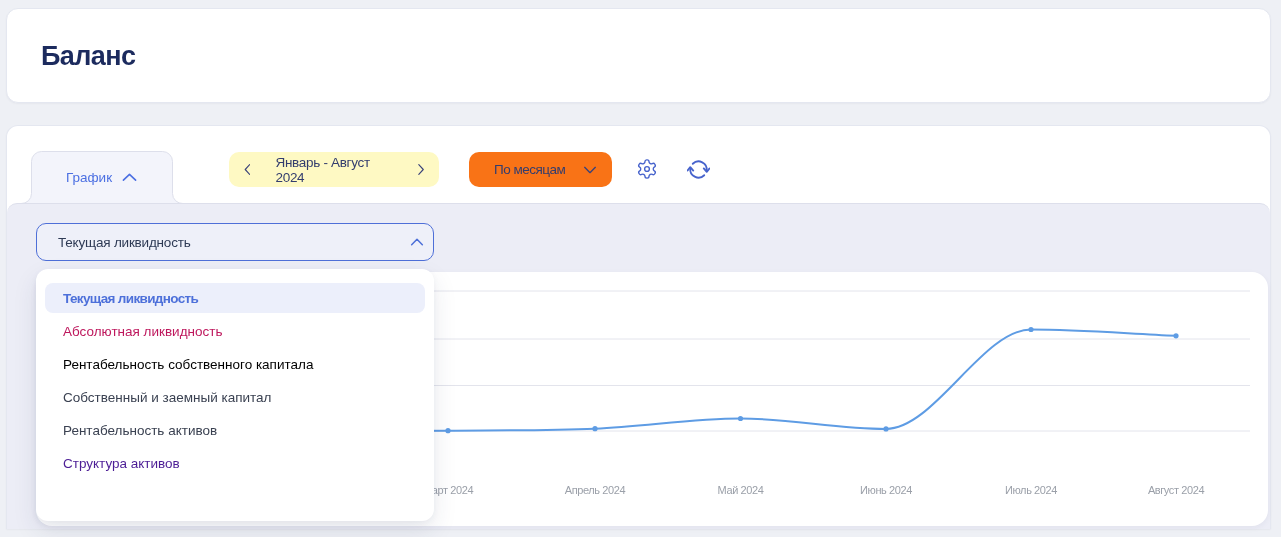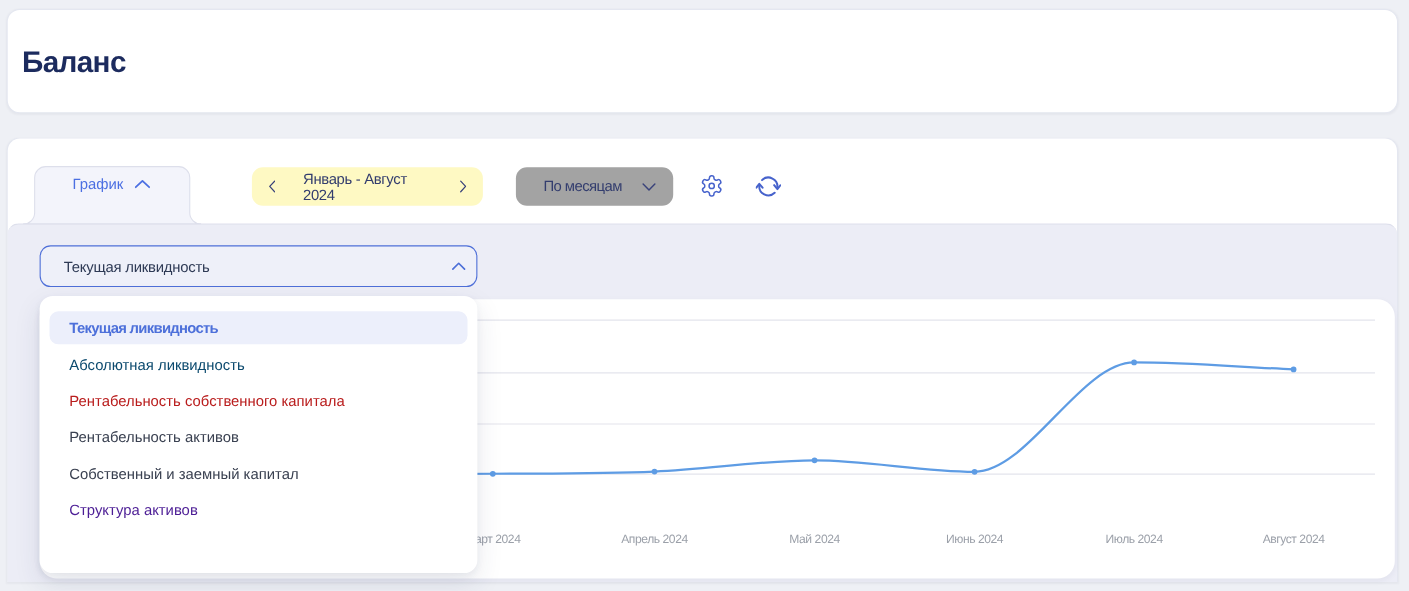--- a/index.html
+++ b/index.html
@@ -3,47 +3,47 @@
 <meta charset="utf-8">
 <style>
   * { margin:0; padding:0; box-sizing:border-box; }
   html,body { width:1281px; height:537px; background:#eef0f5; font-family:"Liberation Sans", sans-serif; overflow:hidden; position:relative; }
   .abs { position:absolute; }
 </style>
 </head>
 <body>
 
 <div class="abs" style="left:6px; top:8px; width:1265px; height:95px; background:#fff; border:1px solid #e4e7f0; border-radius:12px; box-shadow:0 1px 2px rgba(20,30,60,.04);"></div>
-<div class="abs" style="left:20px; top:41px; font-size:27px; font-weight:bold; letter-spacing:-0.6px; color:#1c2b5e;text-align:center;">Баланс</div>
+<div class="abs" style="left:41px; top:41px; font-size:27px; font-weight:bold; letter-spacing:-0.6px; color:#1c2b5e;text-align:center;">Баланс</div>
 
 <div class="abs" style="left:6px; top:125px; width:1265px; height:404px; background:#fff; border:1px solid #e4e7f0; border-bottom:none; border-radius:12px 12px 0 0; box-shadow:0 1px 2px rgba(20,30,60,.04);"></div>
 
 <div class="abs" style="left:7px; top:203px; width:1263px; height:326px; background:#ecedf6; border-top:1px solid #dddfeb; border-radius:10px 10px 0 0;"></div>
 
 <svg class="abs" style="left:21px; top:151px;" width="162" height="53" viewBox="0 0 162 53">
   <path d="M0 52.5 A10 10 0 0 0 10.5 42.5 L10.5 10.5 A10 10 0 0 1 20.5 0.5 L141.5 0.5 A10 10 0 0 1 151.5 10.5 L151.5 42.5 A10 10 0 0 0 162 52.5 Z" fill="#f3f4fb" stroke="#dddfeb" stroke-width="1"></path>
 </svg>
-<div class="abs" style="left:31px; top:149px; width:141px; height:36px; display:flex; align-items:center; justify-content:center; gap:10px;">
+<div class="abs" style="left:31px; top:159px; width:141px; height:36px; display:flex; align-items:center; justify-content:center; gap:10px;">
   <span style="font-size:13.5px; color:#4b6fe2;">График</span>
   <svg width="15" height="9" viewBox="0 0 15 9">
       <path d="M1.4 7.2 L7.5 1.4 L13.6 7.2" fill="none" stroke="#4b6fe2" stroke-width="1.6" stroke-linecap="round" stroke-linejoin="round"></path>
     </svg>
 </div>
 
 <div class="abs" style="left:229px; top:152px; width:210px; height:35px; background:#fef9c3; border-radius:10px; display:flex; align-items:center; justify-content:flex-end; padding:0 15px;gap:25px;">
   <svg width="7" height="13" viewBox="0 0 8 14">
       <path d="M7 1 L1.5 7 L7 13" fill="none" stroke="#39427a" stroke-width="1.4" stroke-linecap="round" stroke-linejoin="round"></path>
     </svg>
   <span style="font-size:13.5px; letter-spacing:-0.3px; color:#333d6e;">Январь - Август 2024</span>
   <svg width="7" height="13" viewBox="0 0 8 14">
       <path d="M1 1 L6.5 7 L1 13" fill="none" stroke="#39427a" stroke-width="1.4" stroke-linecap="round" stroke-linejoin="round"></path>
     </svg>
 </div>
 
-<div class="abs" style="left:469px; top:152px; width:143px; height:35px; background:#a3a3a3; border-radius:10px; display:flex; align-items:center; justify-content:space-between; padding:0 15px 0 25px;">
+<div class="abs" style="left:469px; top:152px; width:143px; height:35px; background:#f97316; border-radius:10px; display:flex; align-items:center; justify-content:space-between; padding:0 15px 0 25px;">
   <span style="font-size:13.5px; letter-spacing:-0.5px; color:#333d6e;">По месяцам</span>
   <svg width="14" height="8" viewBox="0 0 14 9">
       <path d="M1 1.5 L7 7.5 L13 1.5" fill="none" stroke="#39427a" stroke-width="1.5" stroke-linecap="round" stroke-linejoin="round"></path>
     </svg>
 </div>
 
 <svg class="abs" style="left:636px; top:158px;" width="22" height="22" viewBox="0 0 24 24" fill="none" stroke="#4763cc" stroke-width="1.5" stroke-linecap="round" stroke-linejoin="round">
   <path d="M12.22 2h-.44a2 2 0 0 0-2 2v.18a2 2 0 0 1-1 1.73l-.43.25a2 2 0 0 1-2 0l-.15-.08a2 2 0 0 0-2.73.73l-.22.38a2 2 0 0 0 .73 2.73l.15.1a2 2 0 0 1 1 1.72v.51a2 2 0 0 1-1 1.74l-.15.09a2 2 0 0 0-.73 2.73l.22.38a2 2 0 0 0 2.73.73l.15-.08a2 2 0 0 1 2 0l.43.25a2 2 0 0 1 1 1.73V20a2 2 0 0 0 2 2h.44a2 2 0 0 0 2-2v-.18a2 2 0 0 1 1-1.73l.43-.25a2 2 0 0 1 2 0l.15.08a2 2 0 0 0 2.73-.73l.22-.39a2 2 0 0 0-.73-2.73l-.15-.08a2 2 0 0 1-1-1.74v-.5a2 2 0 0 1 1-1.74l.15-.09a2 2 0 0 0 .73-2.73l-.22-.38a2 2 0 0 0-2.73-.73l-.15.08a2 2 0 0 1-2 0l-.43-.25a2 2 0 0 1-1-1.73V4a2 2 0 0 0-2-2z"></path>
   <circle cx="12" cy="12" r="2.6"></circle>
 </svg>
@@ -86,18 +86,18 @@
 
 <div class="abs" style="left:36px; top:223px; width:398px; height:38px; background:#eef0f9; border:1.5px solid #4e6fd8; border-radius:10px; display:flex; align-items:center; padding:0 9px 0 21px;">
   <span style="font-size:13.5px; letter-spacing:-0.2px; color:#2e3a55;">Текущая ликвидность</span>
   <svg style="margin-left:auto;" width="14" height="8" viewBox="0 0 15 9">
       <path d="M1.5 7.5 L7.5 1.5 L13.5 7.5" fill="none" stroke="#4c6fd8" stroke-width="1.7" stroke-linecap="round" stroke-linejoin="round"></path>
     </svg>
 </div>
 
 <div class="abs" style="left:36px; top:269px; width:398px; height:252px; background:#fff; border-radius:12px; box-shadow:0 10px 24px rgba(40,50,90,.10), 0 2px 6px rgba(40,50,90,.05); padding:14px 9px;">
   <div style="height:30px; margin-bottom:3px; background:#eceffb; border-radius:8px; display:flex; align-items:center; padding:0 18px; font-size:13.5px; font-weight:bold; letter-spacing:-0.65px; color:#4d70da;">Текущая ликвидность</div>
-  <div style="height:30px; margin-bottom:3px; display:flex; align-items:center; padding:0 18px; font-size:13.5px; color:#0c4a6e;">Абсолютная ликвидность</div>
-  <div style="height:30px; margin-bottom:3px; display:flex; align-items:center; padding:0 18px; font-size:13.5px; color:#b91c1c;">Рентабельность собственного капитала</div>
+  <div style="height:30px; margin-bottom:3px; display:flex; align-items:center; padding:0 18px; font-size:13.5px; color:#be185d;">Абсолютная ликвидность</div>
+  <div style="height:30px; margin-bottom:3px; display:flex; align-items:center; padding:0 18px; font-size:13.5px; color:#000000;">Рентабельность собственного капитала</div>
+  <div style="height:30px; margin-bottom:3px; display:flex; align-items:center; padding:0 18px; font-size:13.5px; color:#3a4151;">Собственный и заемный капитал</div>
   <div style="height:30px; margin-bottom:3px; display:flex; align-items:center; padding:0 18px; font-size:13.5px; color:#3a4151;">Рентабельность активов</div>
-  <div style="height:30px; margin-bottom:3px; display:flex; align-items:center; padding:0 18px; font-size:13.5px; color:#3a4151;">Собственный и заемный капитал</div>
   <div style="height:30px; display:flex; align-items:center; padding:0 18px; font-size:13.5px; color:#4c1d95;">Структура активов</div>
 </div>
 
 </body></html>

